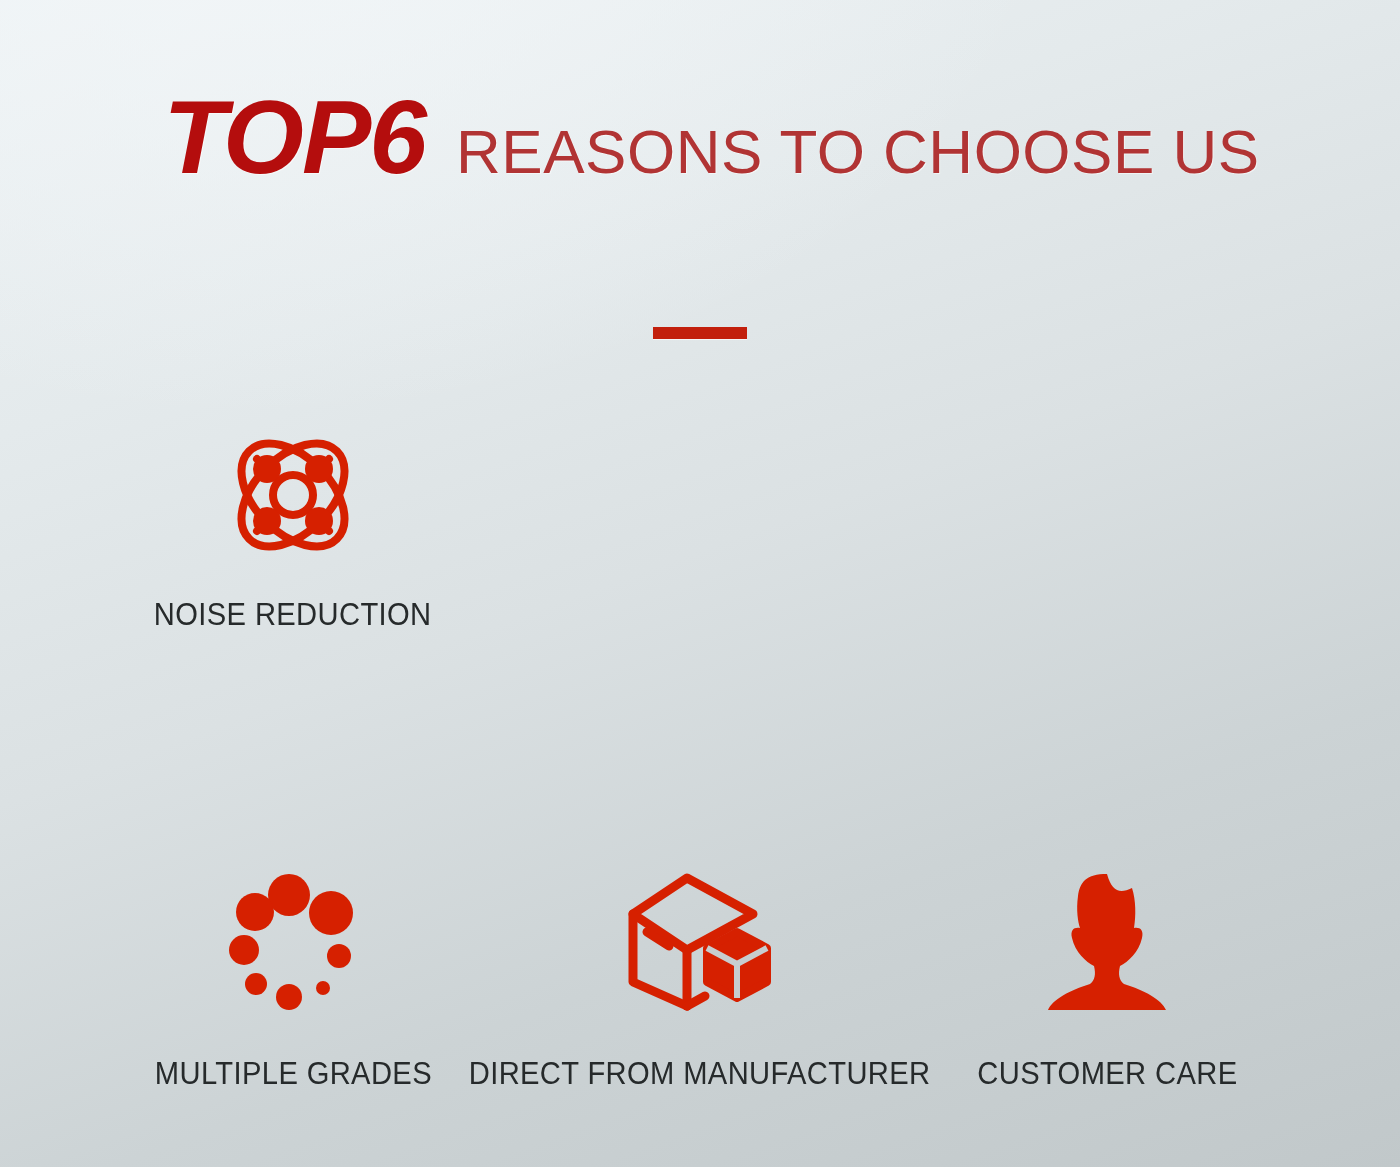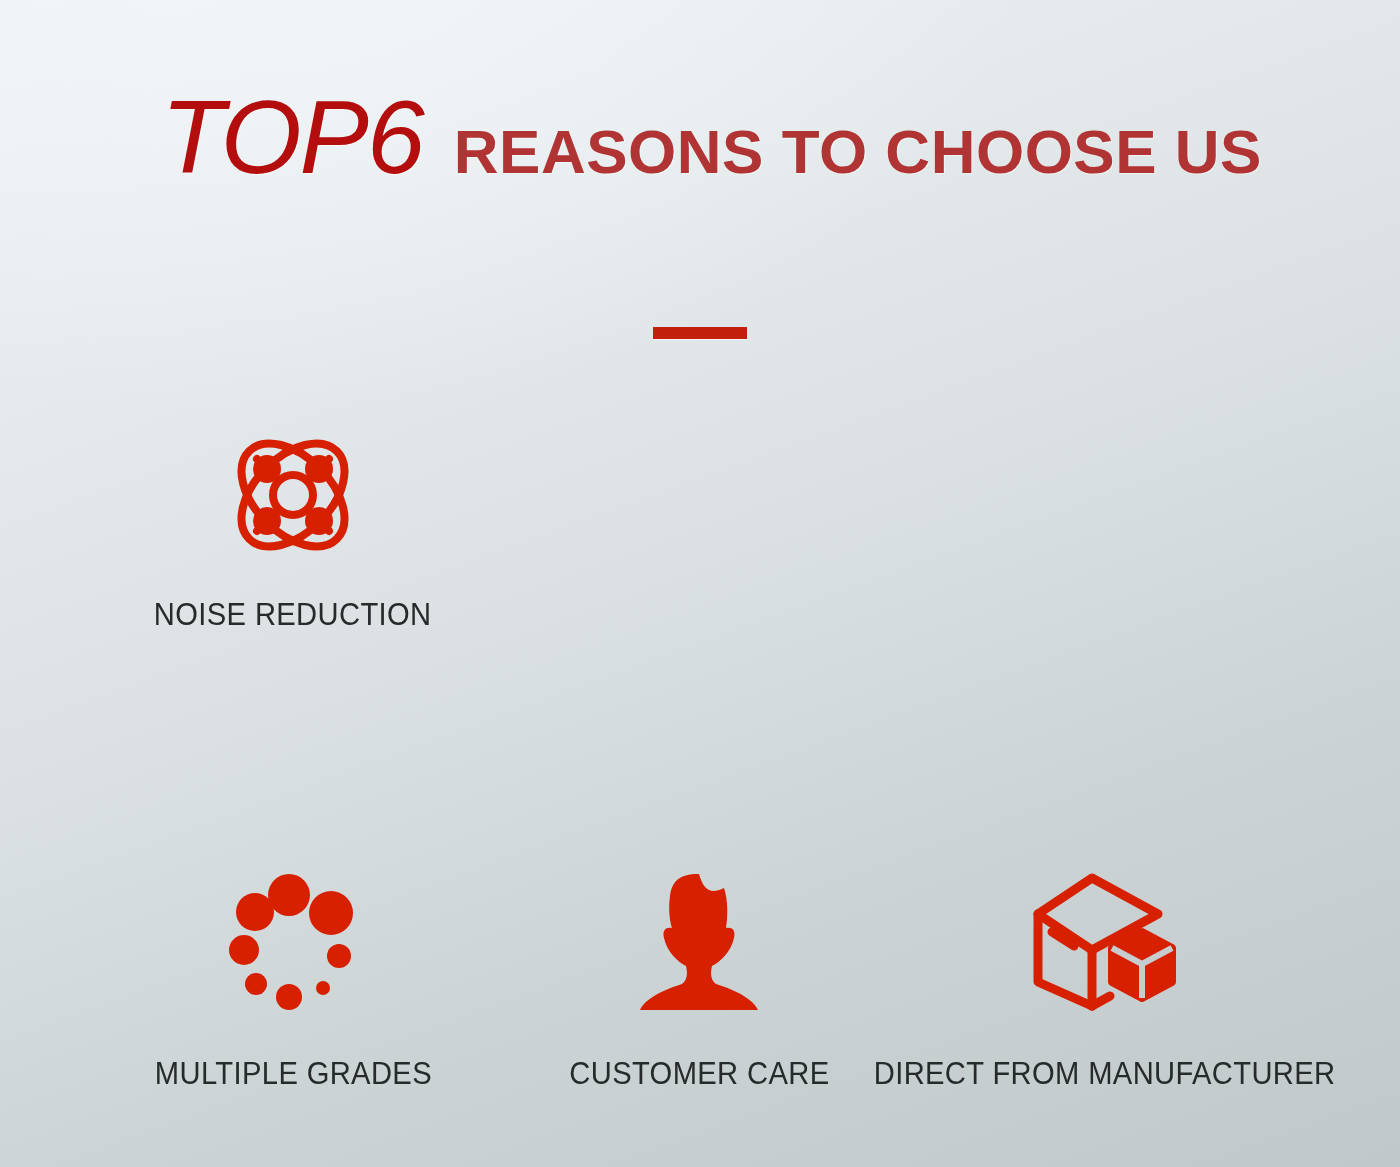--- a/index.html
+++ b/index.html
@@ -26,31 +26,31 @@
   #heading {
     position: absolute;
     left: 0;
     top: 78px;
     width: 1400px;
     text-align: center;
     white-space: nowrap;
   }
   .title-top {
     font-size: 104px;
-    font-weight: normal;
+    font-weight: bold;
     font-style: italic;
     letter-spacing: -2px;
     color: #b40d0d;
     text-shadow: 1px 1px 0 rgba(255,255,255,0.55);
     vertical-align: baseline;
     margin-left: 23px;
   }
   .title-rest {
     font-size: 62px;
-    font-weight: bold;
+    font-weight: normal;
     letter-spacing: 0.5px;
     color: #b13434;
     text-shadow: 1px 1px 0 rgba(255,255,255,0.5);
     vertical-align: baseline;
     margin-left: 31px;
   }
 
   
   #divider {
     position: absolute;
@@ -61,20 +61,21 @@
     background: #c21f0c;
     box-shadow: 0 1px 0 rgba(255,255,255,0.6);
   }
 
   
   .grid {
     position: absolute;
     left: 90px;
     width: 1220px;
     display: flex;
+    justify-content: space-between;
   }
   #row-1 { top: 415px; }
   #row-2 { top: 860px; }
 
   .cell {
     width: 406px;
     display: flex;
     flex-direction: column;
     align-items: center;
   }
@@ -149,20 +150,45 @@
             <circle cx="116" cy="86" r="12"></circle>
             <circle cx="100" cy="118" r="7"></circle>
             <circle cx="66" cy="127" r="13"></circle>
             <circle cx="33" cy="114" r="11"></circle>
             <circle cx="21" cy="80" r="15"></circle>
             <circle cx="32" cy="42" r="19"></circle>
           </g>
         </svg>
       </div>
       <div class="cell-label">MULTIPLE GRADES</div>
+    </div>
+
+    <div class="cell">
+      <div class="icon-box">
+        <svg width="150" height="140" viewBox="0 0 150 140">
+          <g fill="none" stroke="#d62000" stroke-width="9" stroke-linejoin="round" stroke-linecap="round">
+            <path d="M62 8 L128 44 L62 80 L8 44 Z"></path>
+            <path d="M8 44 L8 112 L62 136"></path>
+            <path d="M62 80 L62 136"></path>
+            <path d="M62 136 L80 126"></path>
+            <line x1="22" y1="62" x2="44" y2="76"></line>
+          </g>
+          <g fill="#d62000" stroke="#d62000" stroke-width="8" stroke-linejoin="round">
+            <path d="M112 62 L142 78 L142 112 L112 128 L82 112 L82 78 Z"></path>
+          </g>
+          <g fill="none" stroke="#ffffff" stroke-width="0">
+            <path d="M82 78 L112 94 L142 78"></path>
+          </g>
+          <g fill="none" stroke="#c7cdcf" stroke-width="6" stroke-linejoin="round">
+            <path d="M82 78 L112 94 L142 78"></path>
+            <path d="M112 94 L112 128"></path>
+          </g>
+        </svg>
+      </div>
+      <div class="cell-label">DIRECT FROM MANUFACTURER</div>
     </div>
 
     <div class="cell">
       <div class="icon-box">
         <svg width="130" height="140" viewBox="0 0 130 140">
           <path d="M65 4
                    C44 4 38 12 36 26
                    C34 40 36 52 38 58
                    C32 57 28 60 30 68
                    C33 82 44 92 52 96
@@ -172,39 +198,14 @@
                    C120 130 102 120 82 114
                    C77 110 76 104 78 96
                    C86 92 97 82 100 68
                    C102 60 98 57 92 58
                    C94 46 94 30 90 18
                    C78 24 70 22 65 4 Z" fill="#d62000"></path>
         </svg>
       </div>
       <div class="cell-label">CUSTOMER CARE</div>
     </div>
-
-    <div class="cell">
-      <div class="icon-box">
-        <svg width="150" height="140" viewBox="0 0 150 140">
-          <g fill="none" stroke="#d62000" stroke-width="9" stroke-linejoin="round" stroke-linecap="round">
-            <path d="M62 8 L128 44 L62 80 L8 44 Z"></path>
-            <path d="M8 44 L8 112 L62 136"></path>
-            <path d="M62 80 L62 136"></path>
-            <path d="M62 136 L80 126"></path>
-            <line x1="22" y1="62" x2="44" y2="76"></line>
-          </g>
-          <g fill="#d62000" stroke="#d62000" stroke-width="8" stroke-linejoin="round">
-            <path d="M112 62 L142 78 L142 112 L112 128 L82 112 L82 78 Z"></path>
-          </g>
-          <g fill="none" stroke="#ffffff" stroke-width="0">
-            <path d="M82 78 L112 94 L142 78"></path>
-          </g>
-          <g fill="none" stroke="#c7cdcf" stroke-width="6" stroke-linejoin="round">
-            <path d="M82 78 L112 94 L142 78"></path>
-            <path d="M112 94 L112 128"></path>
-          </g>
-        </svg>
-      </div>
-      <div class="cell-label">DIRECT FROM MANUFACTURER</div>
-    </div>
   </div>
 </div>
 
 </body></html>

